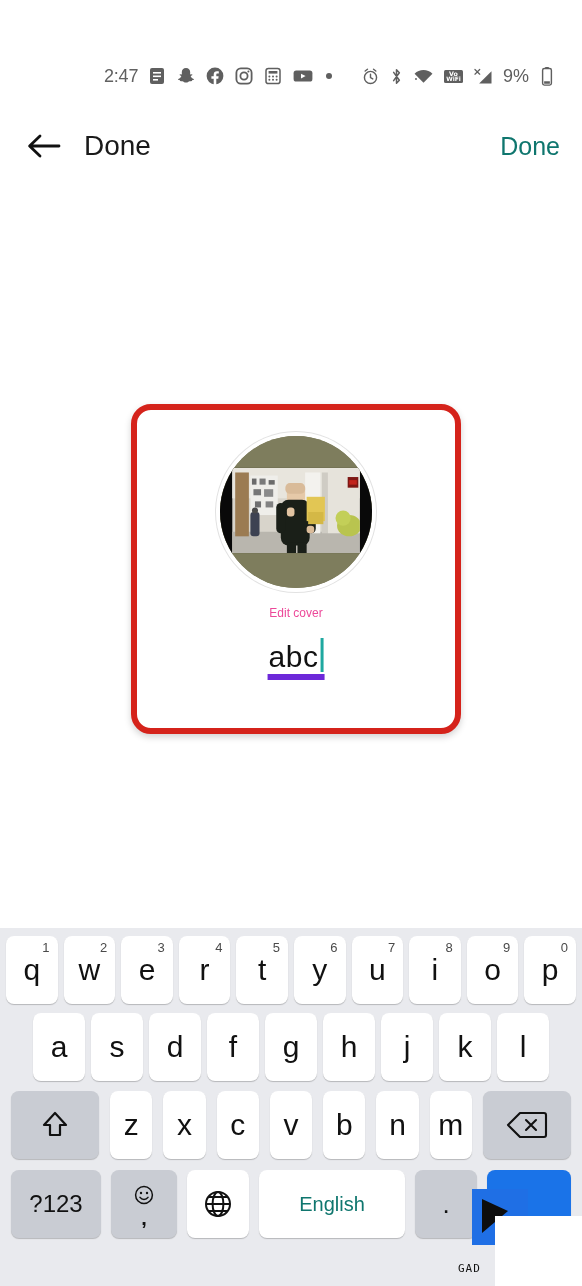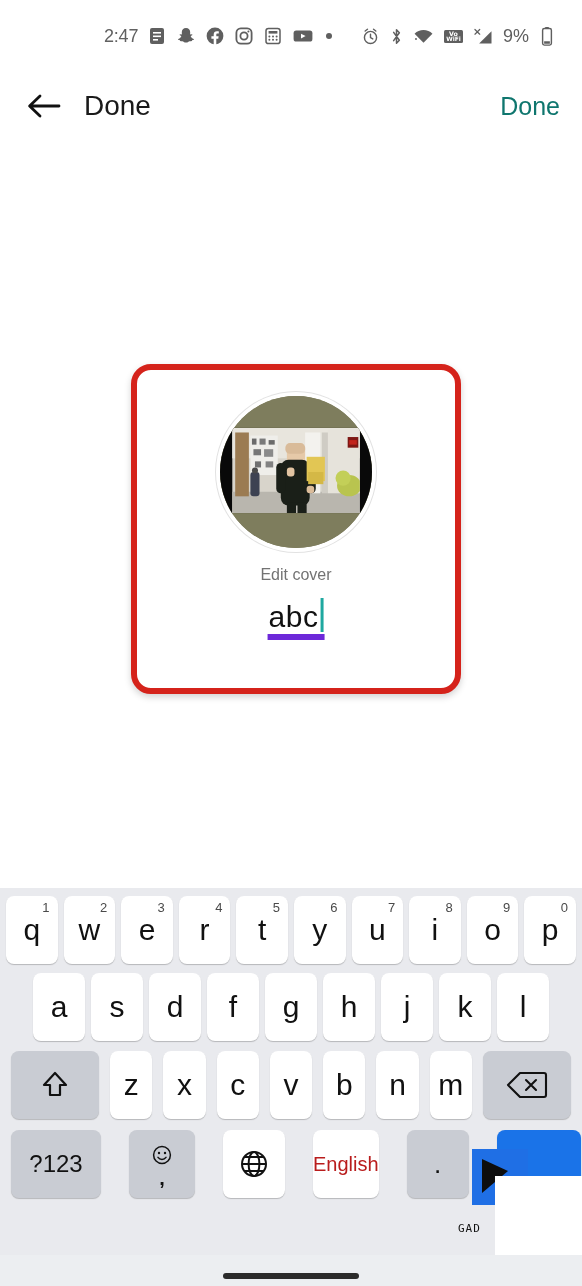--- a/index.html
+++ b/index.html
@@ -2,21 +2,21 @@
 <html><head>
 <meta charset="utf-8">
 <style>
   * { box-sizing: border-box; margin: 0; padding: 0; }
   html, body {
     width: 582px; height: 1286px;
     background: #ffffff;
     font-family: "Liberation Sans", sans-serif;
     overflow: hidden;
   }
-  #screen { position: relative; width: 582px; height: 940px; background: #ffffff; }
+  #screen { position: relative; width: 582px; height: 940px; background: #ffffff; margin-top: 40px; }
 
   
   .status-bar {
     position: absolute; top: 0; left: 0; width: 582px; height: 72px;
     display: flex; align-items: center; background: #ffffff;
   }
   .sb-left { display: flex; align-items: center; gap: 9px; margin-left: 104px; }
   .sb-right { display: flex; align-items: center; gap: 9px; position: absolute; right: 28px; }
   .sb-clock { font-size: 18px; color: #616161; letter-spacing: -.2px; }
   .sb-batt-text { font-size: 18px; color: #5f5f5f; margin-right: 2px; }
@@ -46,57 +46,57 @@
     background: #ffffff; padding: 4px;
     box-shadow: 0 0 0 1px #e2e2e2;
   }
   .cover-img {
     width: 100%; height: 100%; border-radius: 50%; overflow: hidden;
     background: #7b7a5c; position: relative;
   }
   .cover-img .scene { position: absolute; inset: 0; }
   .edit-cover {
     position: absolute; left: 0; right: 0; top: 196px; text-align: center;
-    font-size: 16px; color: #737373; cursor: pointer;
+    font-size: 12px; color: #ec4899; cursor: pointer;
   }
   .name-field {
     position: absolute; left: 50%; transform: translateX(-50%); top: 228px;
     display: flex; align-items: flex-end; border-bottom: 6px solid #6d28d9;
     padding: 0 1px 2px 1px;
   }
   .name-text { font-size: 30px; color: #111; letter-spacing: .5px; line-height: 1.05; }
   .caret { width: 3px; height: 34px; background: #1fa8a0; margin-left: 2px; }
 
   
   .keyboard {
     position: absolute; left: 0; top: 888px; width: 582px; height: 367px;
     background: #e9eaee;
   }
   .krow { display: flex; align-items: center; width: 100%; }
   .krow1 { height: 78px; padding: 6px 3px 0 3px; }
   .krow2 { height: 78px; padding: 4px 30px 0 30px; }
   .krow3 { height: 78px; padding: 4px 8px 0 8px; gap: 5px; }
-  .krow4 { height: 80px; padding: 4px 8px 0 8px; gap: 22px; }
+  .krow4 { height: 80px; padding: 4px 8px 0 8px; gap: 4px; }
   .key {
     background: #ffffff; border-radius: 8px; flex: 1;
     height: 68px; margin: 0 3px; position: relative;
     display: flex; align-items: center; justify-content: center;
     box-shadow: 0 1px 1px rgba(0,0,0,.22);
     cursor: pointer;
   }
   .key .letter { font-size: 30px; color: #111; font-weight: 400; line-height: 1; }
   .key .num { position: absolute; top: 4px; right: 8px; font-size: 13px; color: #4a4a4a; }
   .key.fn { background: #c9ccd3; }
   .key.shift { flex: 0 0 88px; }
   .key.back { flex: 0 0 88px; }
   .key.num123 { flex: 0 0 90px; border-radius: 8px; }
   .key.emoji { flex: 0 0 66px; }
   .key.globe { flex: 0 0 62px; background: #ffffff; }
   .key.space { flex: 1 1 auto; }
-  .key.space .letter { font-size: 20px; color: #b91c1c; }
+  .key.space .letter { font-size: 20px; color: #0f766e; }
   .key.period { flex: 0 0 62px; }
   .key.period .letter { font-size: 26px; }
   .key.enter { flex: 0 0 84px; background: #1a73e8; }
   .emoji-stack { display: flex; flex-direction: column; align-items: center; justify-content: center; gap: 6px; }
   .emoji-stack .comma { font-size: 20px; color: #111; line-height: 0.6; font-weight: bold; }
 
   
   .wm-logo {
     position: absolute; left: 472px; top: 1149px; width: 56px; height: 56px;
     background: #1f6fe5; z-index: 30;

